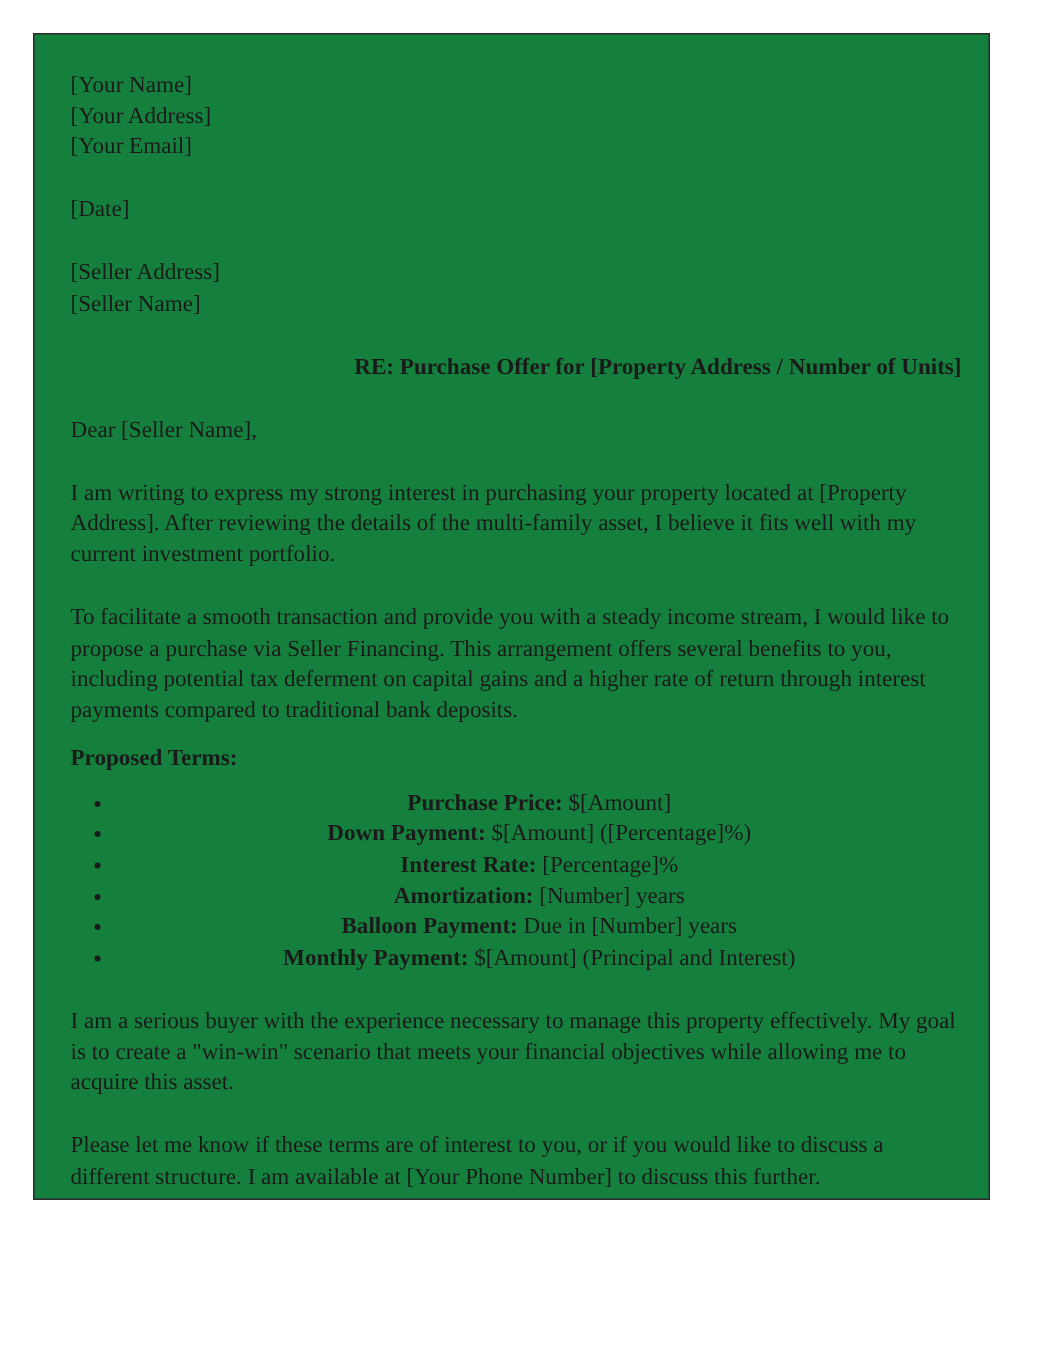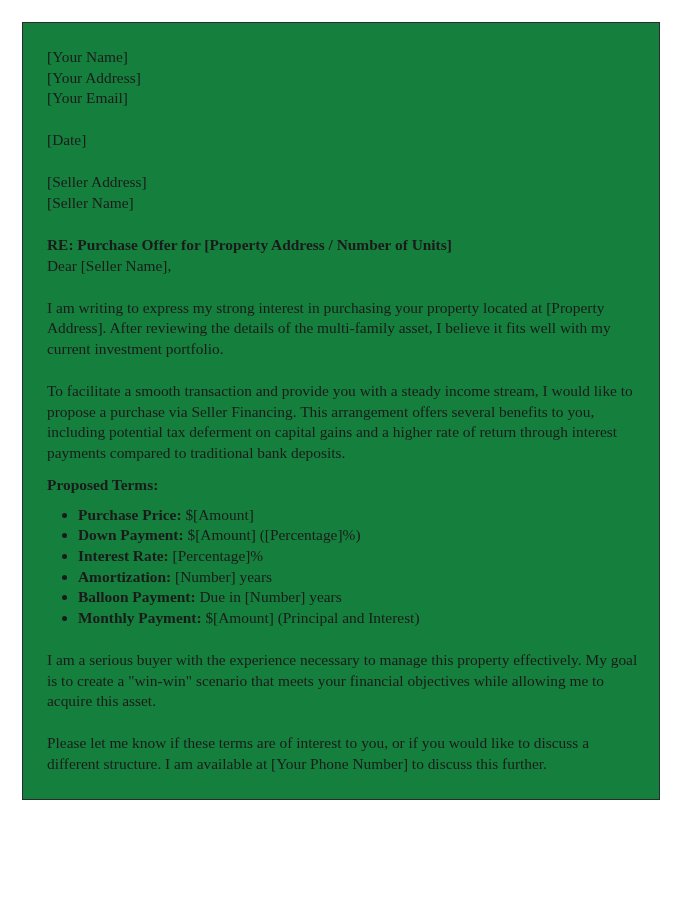--- a/index.html
+++ b/index.html
@@ -42,40 +42,42 @@
   .date-block .line {
     white-space: nowrap;
   }
 
   .date-block { margin-top: 21px; }
   .recipient-block { margin-top: 21px; }
 
   .re-line {
     margin-top: 22px;
     font-weight: bold;
+    text-align: right;
   }
 
-  .salutation { }
+  .salutation { margin-top: 21px; }
 
   .para { margin-top: 21px; }
 
   .terms-heading {
     margin-top: 11px;
     font-weight: bold;
   }
 
   ul.terms-list {
     margin: 9px 0 0 0;
     padding-left: 31px;
     list-style-type: disc;
   }
   ul.terms-list li {
     margin: 0;
     padding: 0;
     line-height: 1.345;
+    text-align: center;
   }
   ul.terms-list li .term-label { font-weight: bold; }
 
   .closing { margin-top: 21px; }
 </style>
 </head>
 <body>
 
 <div class="page-sheet">
   <div class="doc-body">

